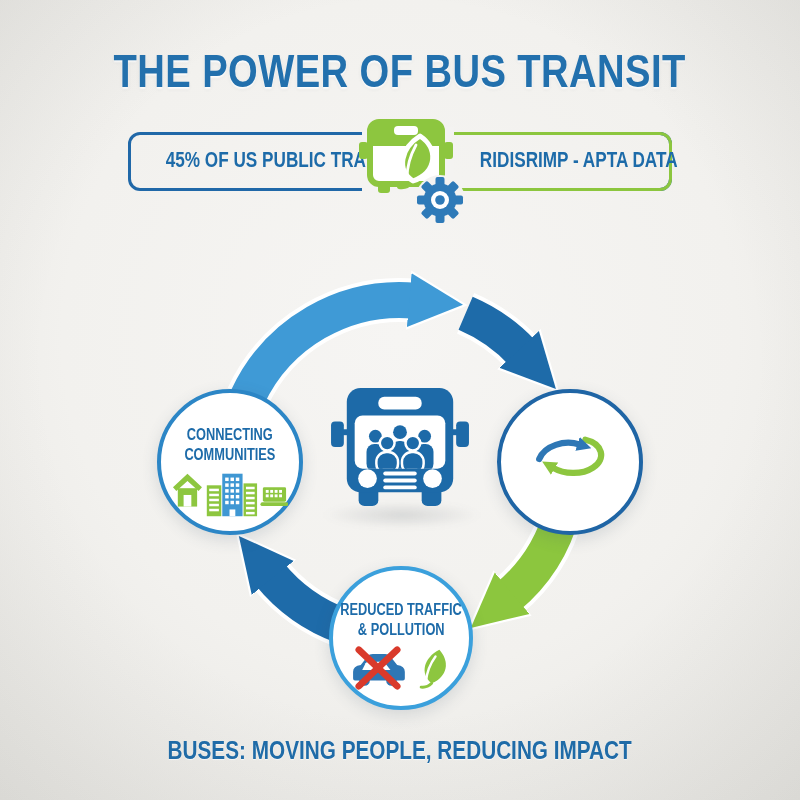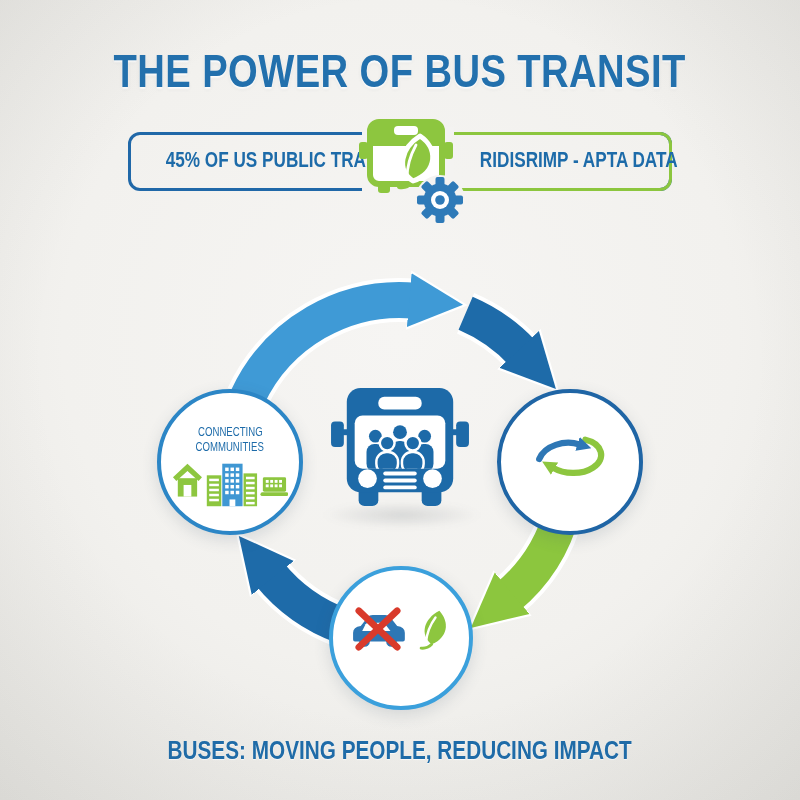--- a/index.html
+++ b/index.html
@@ -16,21 +16,21 @@
   .banner-border{left:128px;top:132px;width:544px;height:59px;border-radius:12px;box-sizing:border-box;}
   .banner-border.blue{border:3.5px solid #2068a8;}
   .banner-border.green{border:3.5px solid #8cc63e;clip-path:inset(0 0 0 51%);}
   .bus-patch{left:362px;top:127px;width:92px;height:66px;background:#f4f3f1;}
   .banner-text{top:147px;width:226px;text-align:center;color:#1d6ba9;font-size:22px;font-weight:bold;}
   .banner-text .condensed{transform:scaleX(0.78);}
   .banner-text.left{left:132px;}
   .banner-text.right{left:452px;}
   .circle{background:#ffffff;border-radius:50%;box-sizing:border-box;z-index:3;
     box-shadow:0 5px 16px rgba(60,80,100,0.16);display:flex;flex-direction:column;align-items:center;}
-  .circle .label{color:#1d6ba9;font-weight:normal;font-size:12px;line-height:1.22;text-align:center;}
+  .circle .label{color:#1d6ba9;font-weight:bold;font-size:16px;line-height:1.22;text-align:center;}
   .node-left{left:157px;top:389px;width:146px;height:146px;border:4px solid #2c86c6;padding-top:32px;}
   .node-right{left:497px;top:389px;width:146px;height:146px;border:4px solid #1f65a5;padding-top:34px;}
   .node-bottom{left:329px;top:566px;width:144px;height:144px;border:4px solid #3ba0dc;padding-top:30px;}
   .node-icons{margin-top:5px;}
   .arrows-svg{left:0;top:0;z-index:1;}
   .bus-svg{left:331px;top:380px;z-index:2;}
   .bus-shadow{left:322px;top:502px;width:160px;height:26px;border-radius:50%;z-index:1;
     background:radial-gradient(ellipse at center, rgba(60,70,80,0.16) 0%, rgba(60,70,80,0) 70%);filter:blur(3px);}
   .footer{left:0;top:736px;width:800px;text-align:center;color:#1d6ba9;font-size:25px;font-weight:bold;
     text-shadow:0 1px 1px rgba(255,255,255,0.8);}
@@ -243,20 +243,28 @@
         <marker id="sw-b" viewBox="0 0 10 10" refX="1.5" refY="5" markerWidth="2.3" markerHeight="2.5" orient="auto">
           <path d="M0,0 L10,5 L0,10 Z" fill="#2e77b5"></path>
           </marker>
       </defs>
       <path d="M58,8 C76,12 80,28 66,37 C54,45 36,44 24,37" fill="none" stroke="#8dc63f" stroke-width="6.5" marker-end="url(#sw-g)" stroke-linecap="round"></path>
       <path d="M10,28 C16,14 36,8 52,13" fill="none" stroke="#2e77b5" stroke-width="6.5" marker-end="url(#sw-b)" stroke-linecap="round"></path>
     </svg>
   </div>
 
   <div class="abs circle node-bottom">
+    <div class="label">
+      <span class="condensed">
+        <span>REDUCED TRAFFIC</span><br>
+      </span>
+      <span class="condensed">
+        <span>&amp; POLLUTION</span>
+      </span>
+    </div>
     <svg class="node-icons" width="104" height="46" viewBox="0 0 108 48">
       <g>
         <path d="M4,36 v-7 q0,-6 8,-7 l7,-9 q2,-2.5 5.5,-2.5 h13 q3.5,0 5.5,2.5 l7,9 q8,1 8,7 v7 q0,2 -2,2 h-50 q-2,0 -2,-2 z" fill="#2e77b5"></path>
         <path d="M17,20 q1,-1.6 3,-1.6 h5.5 v8.6 h-12 z" fill="#ffffff"></path>
         <path d="M28.5,18.4 h6 q2,0 3,1.6 l5.5,7 h-14.5 z" fill="#ffffff"></path>
         <circle cx="16" cy="38" r="5.5" fill="#2e77b5"></circle>
           <circle cx="16" cy="38" r="2" fill="#ffffff"></circle>
         <circle cx="44" cy="38" r="5.5" fill="#2e77b5"></circle>
           <circle cx="44" cy="38" r="2" fill="#ffffff"></circle>
         <g stroke="#d93a2b" stroke-width="7" stroke-linecap="round">

